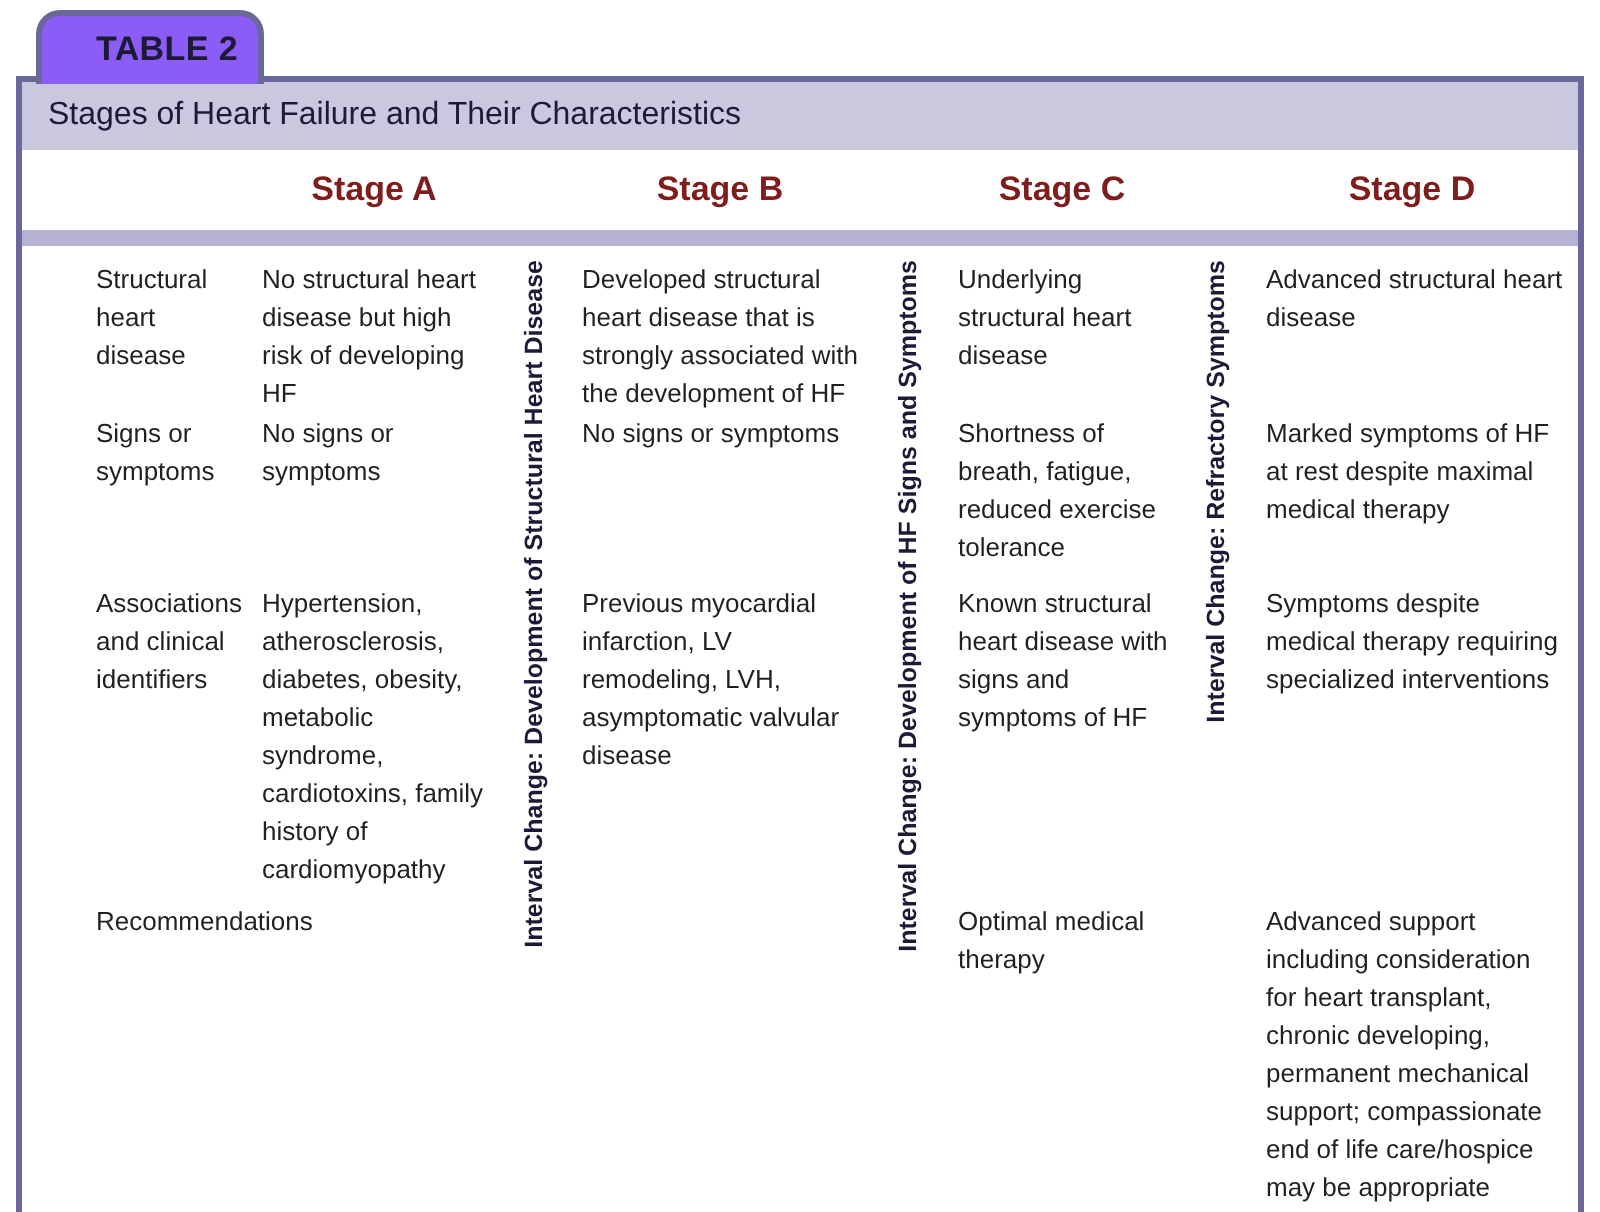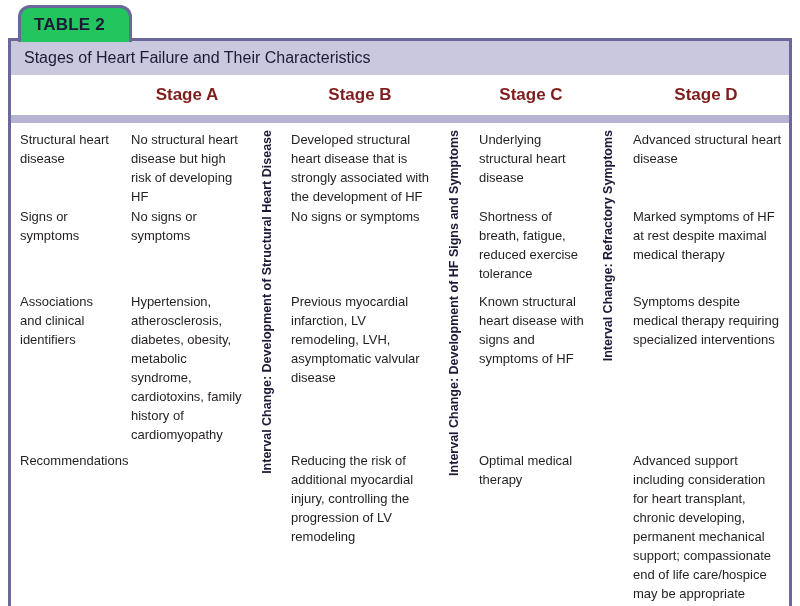--- a/index.html
+++ b/index.html
@@ -9,26 +9,26 @@
     background: #ffffff;
     font-family: "Liberation Sans", sans-serif;
     color: #231f20;
     position: relative;
     overflow: hidden;
   }
   .tab {
     position: absolute;
     left: 18px; top: 5px;
     width: 114px; height: 37px;
-    background: #22c55e;
+    background: #8b5cf6;
     border: 3px solid #6a679b;
     border-bottom: none;
     border-radius: 12px 12px 0 0;
     display: flex; align-items: center;
-    padding-left: 13px;
+    padding-left: 27px;
     font-weight: bold; font-size: 17px;
     letter-spacing: 0.2px;
     z-index: 2;
     color: #1d1a38;
   }
   .frame {
     margin: 38px 8px 0 8px;
     border: 3px solid #6a679b;
     background: #ffffff;
   }
@@ -53,21 +53,21 @@
   .separator { height: 8px; background: #b5b3d1; }
   .body-grid {
     grid-template-rows: 77px 85px minmax(121px, auto) auto;
     padding-bottom: 14px;
   }
   .cell {
     padding: 7px 7px 0 10px;
     font-size: 13px;
     line-height: 19px;
   }
-  .label-cell { padding-left: 9px; }
+  .label-cell { padding-left: 9px; margin-left: 28px; }
   .c1 { grid-column: 1; } .c2 { grid-column: 2; } .c3 { grid-column: 3; }
   .c4 { grid-column: 4; } .c5 { grid-column: 5; } .c6 { grid-column: 6; }
   .c7 { grid-column: 7; } .c8 { grid-column: 8; }
   .r1 { grid-row: 1; } .r2 { grid-row: 2; } .r3 { grid-row: 3; } .r4 { grid-row: 4; }
   .strip {
     grid-row: 1 / span 4;
     display: flex;
     justify-content: center;
     align-items: flex-start;
     padding-top: 7px;
@@ -117,21 +117,20 @@
     <div class="cell c6 r2">Shortness of breath, fatigue, reduced exercise tolerance</div>
     <div class="cell c8 r2">Marked symptoms of HF at rest despite maximal medical therapy</div>
 
     <div class="cell label-cell c1 r3">Associations and clinical identifiers</div>
     <div class="cell c2 r3">Hypertension, atherosclerosis, diabetes, obesity, metabolic syndrome, cardiotoxins, family history of cardiomyopathy</div>
     <div class="cell c4 r3">Previous myocardial infarction, LV remodeling, LVH, asymptomatic valvular disease</div>
     <div class="cell c6 r3">Known structural heart disease with signs and symptoms of HF</div>
     <div class="cell c8 r3">Symptoms despite medical therapy requiring specialized interventions</div>
 
     <div class="cell label-cell c1 r4">Recommendations</div>
-    <div class="cell c4 r4">Reducing the risk of additional myocardial injury, controlling the progression of LV remodeling</div>
     <div class="cell c6 r4">Optimal medical therapy</div>
     <div class="cell c8 r4">Advanced support including consideration for heart transplant, chronic developing, permanent mechanical support; compassionate end of life care/hospice may be appropriate</div>
 
     <div class="strip c3">
       <span>Interval Change: Development of Structural Heart Disease</span>
     </div>
     <div class="strip c5">
       <span>Interval Change: Development of HF Signs and Symptoms</span>
     </div>
     <div class="strip c7">

